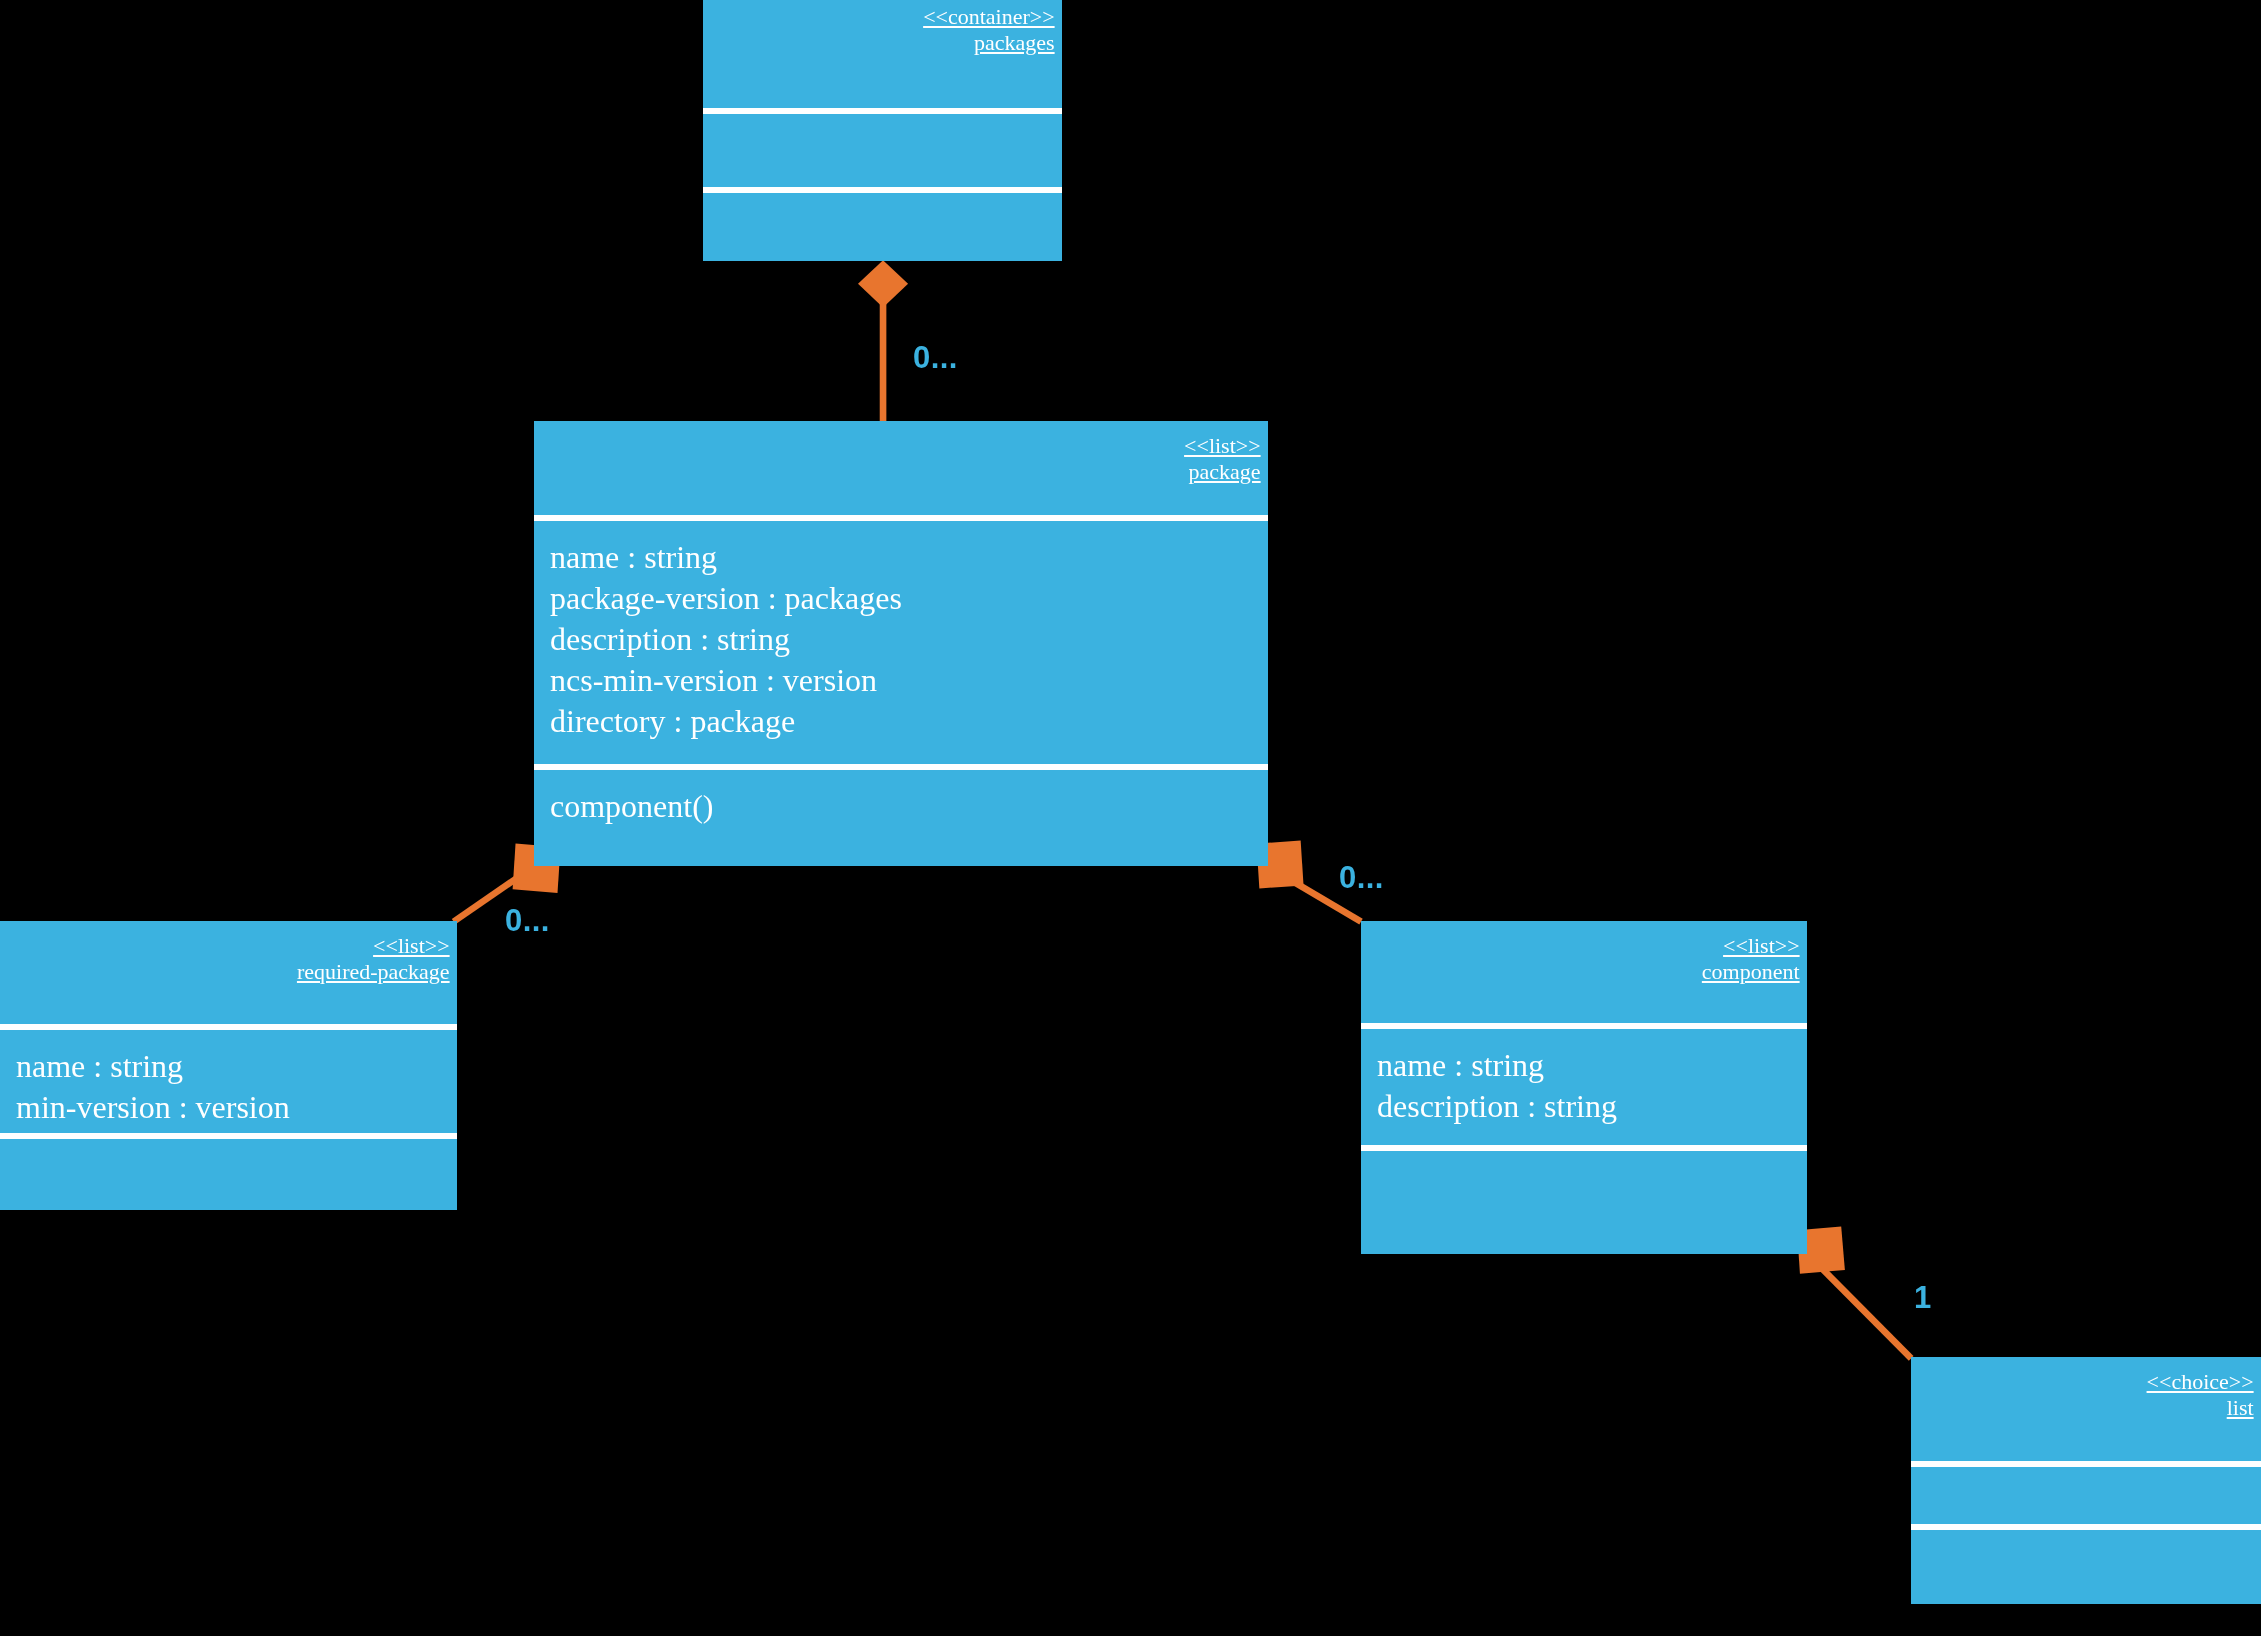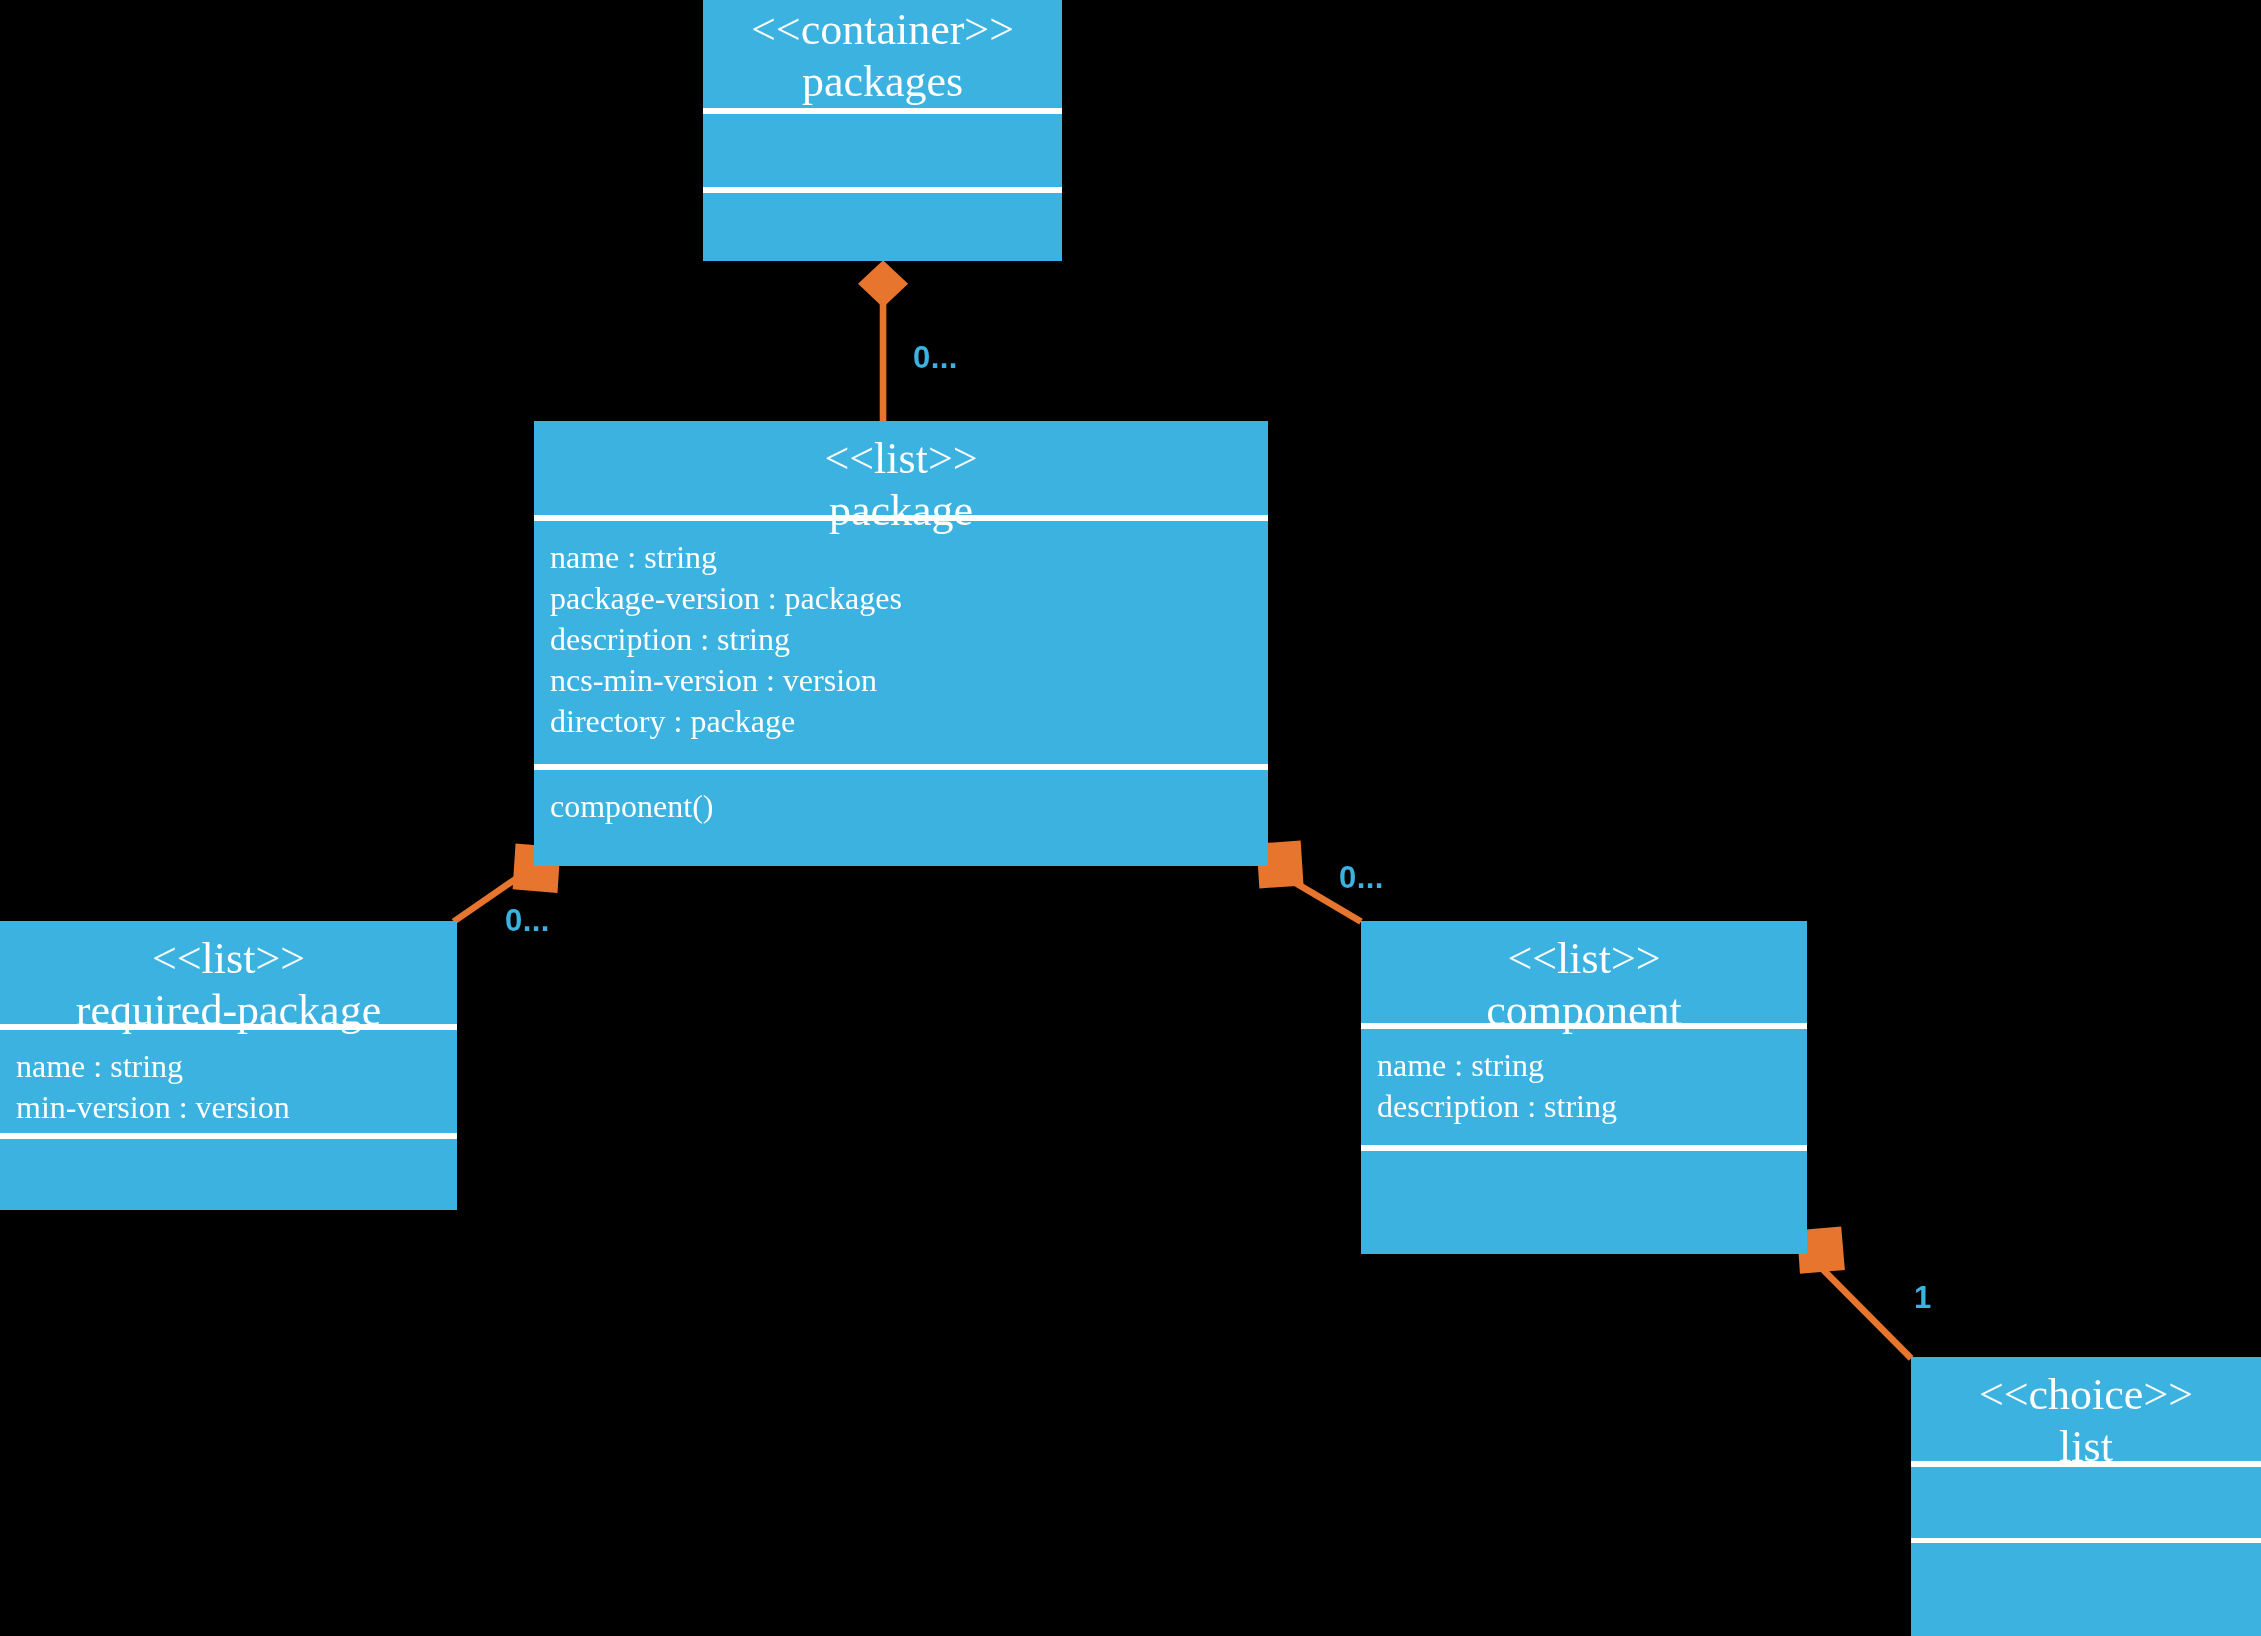--- a/index.html
+++ b/index.html
@@ -19,26 +19,27 @@
   
   .uml-box {
     position: absolute;
     background: #3BB2E0;
     box-sizing: border-box;
     display: flex;
     flex-direction: column;
   }
   .uml-header {
     color: #ffffff;
-    text-align: center;
-    font-size: 44px;
+    text-align: right;
+    font-size: 22px;
     line-height: 1.18;
     padding: 11.8px 7.4px 13.3px 7.4px;
     box-sizing: border-box;
     flex: none;
+    text-decoration: underline;
   }
   .uml-header .stereotype { display: block; }
   .uml-header .name { display: block; }
 
   .uml-divider {
     flex: none;
     height: 5.9px;
     background: #ffffff;
     width: 100%;
   }
@@ -69,21 +70,21 @@
   #box-required        { left: 0px;    top: 921px; width: 457px;  height: 289px; }
   #box-required .uml-header { height: 103px; }
   #box-required .c1    { height: 103px; }
   #box-required .c2    { height: 71px; }
 
   #box-component       { left: 1361px; top: 921px; width: 446px;  height: 333px; }
   #box-component .uml-header { height: 102px; }
   #box-component .c1   { height: 116px; }
   #box-component .c2   { height: 103px; }
 
-  #box-type            { left: 1911px; top: 1357px; width: 350px;  height: 279px; }
+  #box-type            { left: 1911px; top: 1357px; width: 350px;  height: 247px; }
   #box-type .uml-header { height: 104px; }
   #box-type .c1        { height: 71px; }
   #box-type .c2        { height: 93px; }
 
   
   .conn-svg {
     position: absolute;
     left: 0; top: 0;
     width: 2261px;
     height: 1637px;

